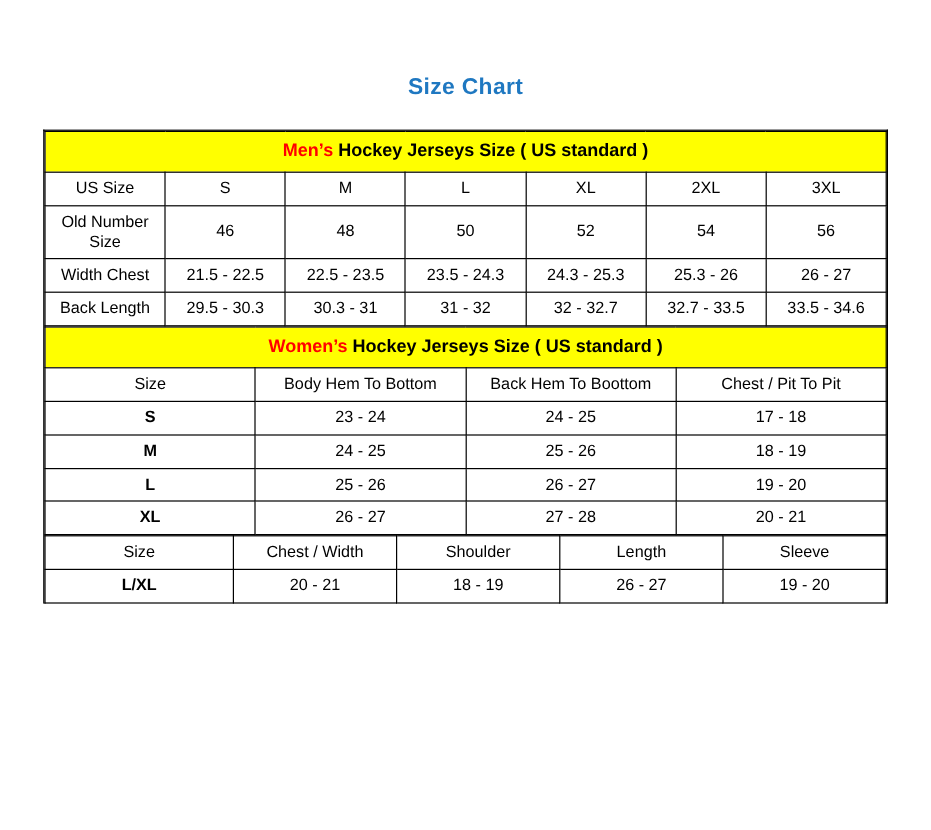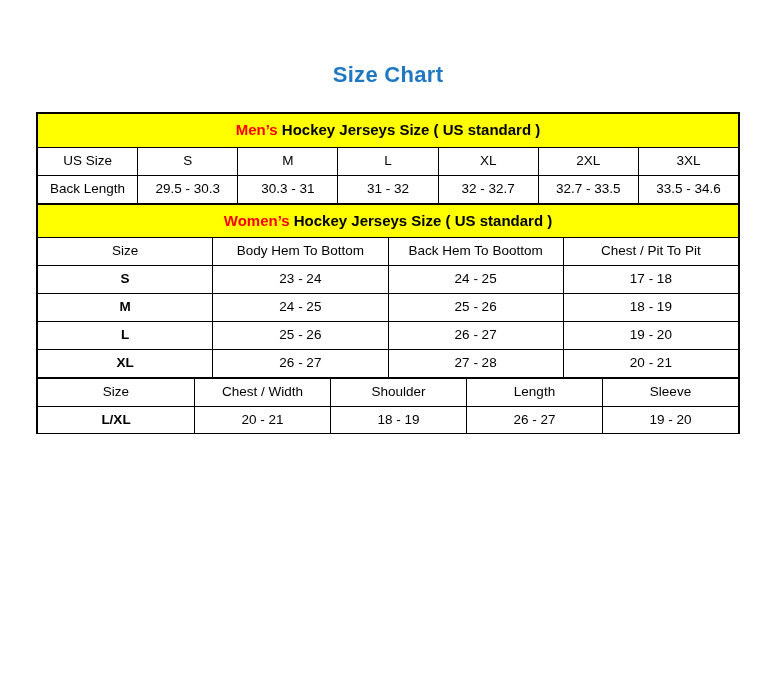--- a/index.html
+++ b/index.html
@@ -11,21 +11,21 @@
     width: 776px;
     height: 692px;
     font-family: "Liberation Sans", sans-serif;
     color: #000000;
     position: relative;
     overflow: hidden;
   }
   .page-title {
     text-align: center;
     color: #1f78c1;
-    font-size: 22px;
+    font-size: 19px;
     font-weight: bold;
     margin: 0;
     padding-top: 62px;
     letter-spacing: 0.3px;
   }
   .chart-wrap {
     margin: 24px 36px 0 36px;
     border: 1px solid #000;
     border-bottom: none;
   }
@@ -76,20 +76,38 @@
       <td class="band" colspan="7"><span class="accent">Men’s</span><span> Hockey Jerseys Size ( US standard )</span></td>
     </tr>
     <tr>
       <td class="colhead" style="width:152px">US Size</td>
       <td class="colhead">S</td>
       <td class="colhead">M</td>
       <td class="colhead">L</td>
       <td class="colhead">XL</td>
       <td class="colhead">2XL</td>
       <td class="colhead">3XL</td>
+    </tr>
+    <tr>
+      <td>Old Number Size</td>
+      <td>46</td>
+      <td>48</td>
+      <td>50</td>
+      <td>52</td>
+      <td>54</td>
+      <td>56</td>
+    </tr>
+    <tr>
+      <td>Width Chest</td>
+      <td>21.5 - 22.5</td>
+      <td>22.5 - 23.5</td>
+      <td>23.5 - 24.3</td>
+      <td>24.3 - 25.3</td>
+      <td>25.3 - 26</td>
+      <td>26 - 27</td>
     </tr>
     <tr>
       <td>Back Length</td>
       <td>29.5 - 30.3</td>
       <td>30.3 - 31</td>
       <td>31 - 32</td>
       <td>32 - 32.7</td>
       <td>32.7 - 33.5</td>
       <td>33.5 - 34.6</td>
     </tr>

